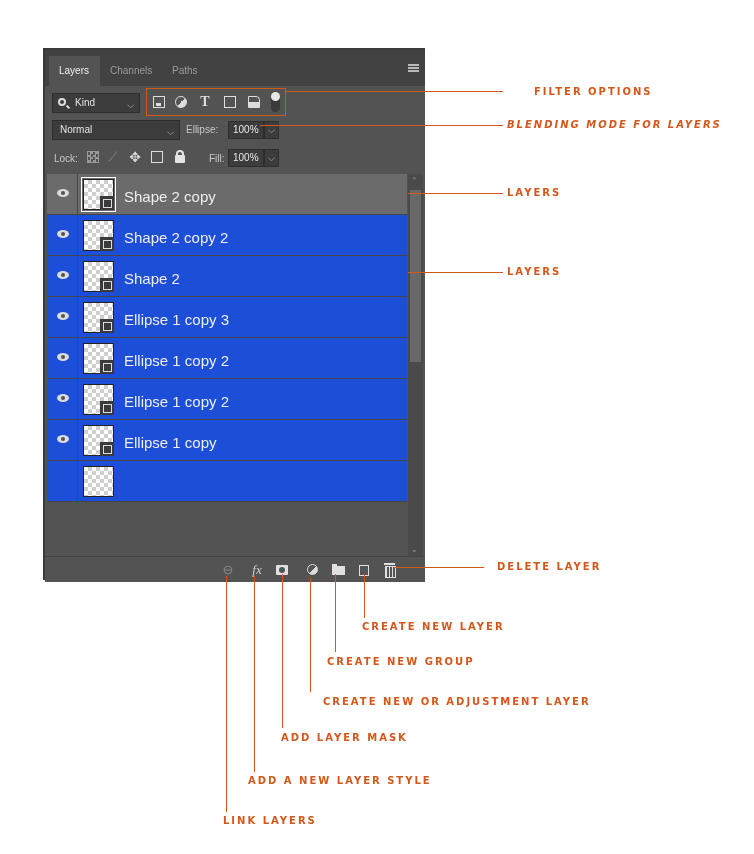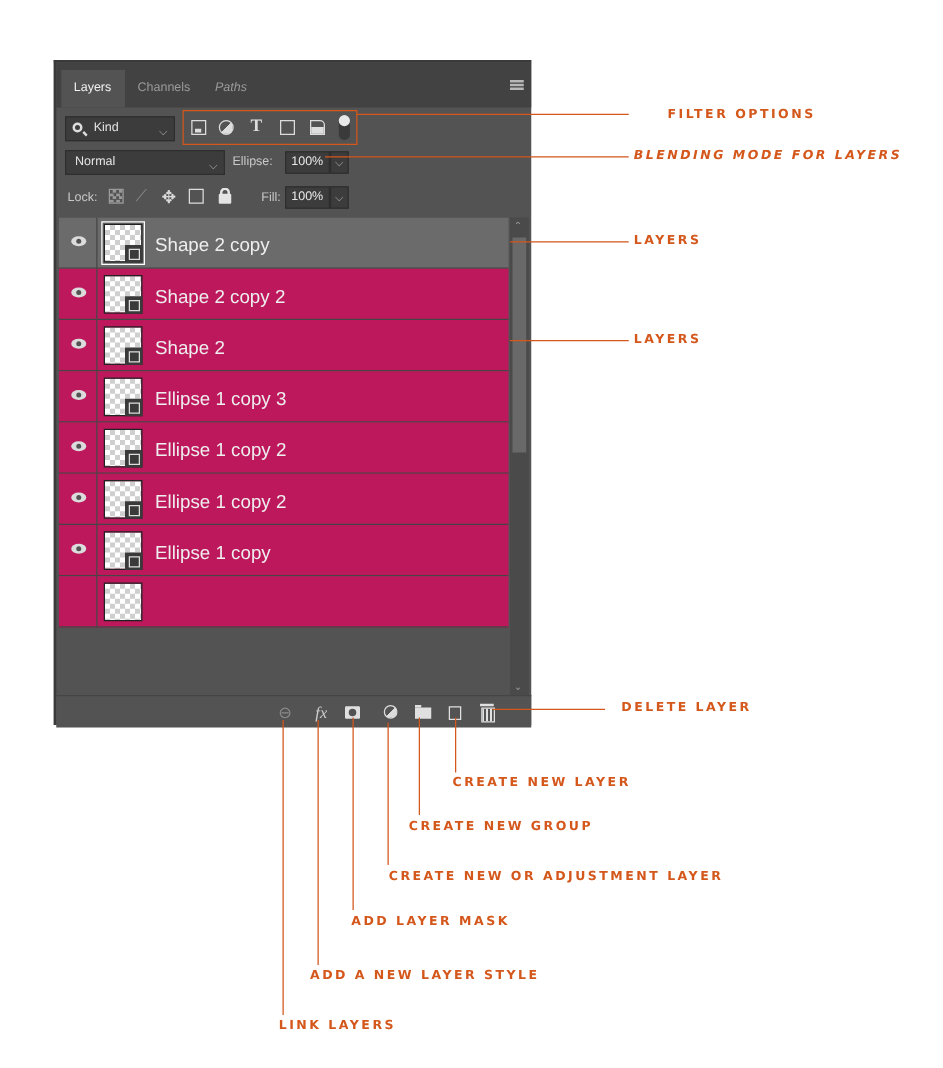--- a/index.html
+++ b/index.html
@@ -5,21 +5,21 @@
   * { box-sizing: border-box; margin: 0; padding: 0; }
   html, body { width: 754px; height: 854px; background: #ffffff; overflow: hidden; }
   body { position: relative; font-family: "Liberation Sans", sans-serif; }
 
   .panel { position: absolute; left: 43px; top: 48px; width: 382px; height: 532px; background: #535353; border-top: 2px solid #3a3a3a; border-left: 2px solid #3a3a3a; }
   .tabbar { position: absolute; left: 0; top: 0; width: 380px; height: 36px; background: #424242; }
   .tab { position: absolute; top: 6px; height: 30px; line-height: 30px; font-size: 10px; color: #9a9a9a; padding: 0 10px; }
   .tab.active { background: #535353; color: #f0f0f0; }
   .tab.t0 { left: 4px; width: 51px; }
   .tab.t1 { left: 55px; width: 62px; text-align: right; }
-  .tab.t2 { left: 117px; width: 42px; font-style: italic; }
+  .tab.t2 { left: 117px; width: 42px; }
   .menu-icon { position: absolute; right: 6px; top: 14px; width: 11px; height: 8px; border-top: 2px solid #b8b8b8; border-bottom: 2px solid #b8b8b8; }
   .menu-icon::after { content: ""; position: absolute; left: 0; top: 1px; width: 11px; height: 2px; background: #b8b8b8; }
 
   .kind { position: absolute; left: 7px; top: 43px; width: 88px; height: 20px; background: #3c3c3c; border: 1px solid #2e2e2e; color: #e4e4e4; font-size: 10px; line-height: 18px; padding-left: 22px; }
   .kind .mag { position: absolute; left: 5px; top: 4px; width: 8px; height: 8px; border: 2px solid #ddd; border-radius: 50%; }
   .kind .mag::after { content: ""; position: absolute; left: 6px; top: 6px; width: 4px; height: 2px; background: #ddd; transform: rotate(45deg); }
   .chev { position: absolute; right: 5px; top: 2px; font-size: 9px; color: #aaa; }
 
   .filter-box { position: absolute; left: 101px; top: 38px; width: 140px; height: 28px; border: 1px solid #d4571b; }
   .ficon { position: absolute; top: 7px; width: 12px; height: 12px; color: #ddd; font-size: 12px; line-height: 12px; text-align: center; }
@@ -43,21 +43,21 @@
   .lk-brush { left: 62px; font-size: 13px; color: #888; }
   .lk-move { left: 84px; font-size: 14px; }
   .lk-art { left: 106px; border: 1.5px solid #ddd; border-left-width: 1.5px; }
   .lk-all { left: 130px; width: 10px; height: 8px; top: 105px; background: #e4e4e4; border-radius: 1px; }
   .lk-all::before { content: ""; position: absolute; left: 1px; top: -5px; width: 4px; height: 4px; border: 2px solid #e4e4e4; border-bottom: 0; border-radius: 4px 4px 0 0; }
   .fill-label { position: absolute; left: 164px; top: 103px; font-size: 10px; color: #c8c8c8; }
   .fill-val { position: absolute; left: 183px; top: 99px; width: 36px; height: 18px; background: #3c3c3c; border: 1px solid #2e2e2e; font-size: 10px; line-height: 16px; color: #e8e8e8; padding-left: 4px; }
   .fill-dd { position: absolute; left: 219px; top: 99px; width: 15px; height: 18px; background: #3c3c3c; border: 1px solid #2e2e2e; color: #aaa; font-size: 9px; text-align: center; line-height: 16px; }
 
   .layers { position: absolute; left: 2px; top: 124px; width: 360px; height: 382px; overflow: hidden; }
-  .layer-row { position: relative; height: 41px; border-bottom: 1px solid #454545; background: #be185d; }
+  .layer-row { position: relative; height: 41px; border-bottom: 1px solid #454545; background: #1d4ed8; }
   .layer-row.selected { background: #6b6b6b; }
   .eye { position: absolute; left: 10px; top: 15px; width: 12px; height: 8px; border-radius: 50%; background: #dcdcdc; }
   .eye::after { content: ""; position: absolute; left: 4px; top: 2px; width: 4px; height: 4px; border-radius: 50%; background: #535353; }
   .eye-sep { position: absolute; left: 30px; top: 0; width: 1px; height: 41px; background: #474747; }
   .thumb { position: absolute; left: 36px; top: 5px; width: 31px; height: 31px; background: repeating-conic-gradient(#cfcfcf 0 25%, #ffffff 0 50%) 0 0 / 8px 8px; border: 1px solid #222; }
   .layer-row.selected .thumb { outline: 1px solid #fff; outline-offset: 1px; }
   .shape-badge { position: absolute; right: -1px; bottom: -1px; width: 14px; height: 14px; background: #3a3a3a; }
   .shape-badge::after { content: ""; position: absolute; left: 3px; top: 3px; width: 7px; height: 7px; border: 1px solid #ddd; }
   .figure { position: absolute; left: 12px; top: 7px; width: 4px; height: 16px; background: #2e3340; border-radius: 2px; }
   .layer-name { position: absolute; left: 77px; top: 14px; font-size: 15px; color: #eeeeee; }
@@ -221,16 +221,16 @@
 <div class="vline" style="left:254px; top:576px; height:196px;"></div>
 <div class="vline" style="left:226px; top:576px; height:236px;"></div>
 
 <span class="callout" style="left:507px; top:86px;padding-left:27px;">FILTER OPTIONS</span>
 <span class="callout" style="left:507px; top:119px;font-style:italic;">BLENDING MODE FOR LAYERS</span>
 <span class="callout" style="left:507px; top:187px;">LAYERS</span>
 <span class="callout" style="left:507px; top:266px;">LAYERS</span>
 <span class="callout" style="left:497px; top:561px;">DELETE LAYER</span>
 <span class="callout" style="left:362px; top:621px;">CREATE NEW LAYER</span>
 <span class="callout" style="left:327px; top:656px;">CREATE NEW GROUP</span>
-<span class="callout" style="left:311px; top:696px;">CREATE NEW OR ADJUSTMENT LAYER</span>
+<span class="callout" style="left:323px; top:696px;">CREATE NEW OR ADJUSTMENT LAYER</span>
 <span class="callout" style="left:281px; top:732px;">ADD LAYER MASK</span>
 <span class="callout" style="left:248px; top:775px;">ADD A NEW LAYER STYLE</span>
 <span class="callout" style="left:223px; top:815px;">LINK LAYERS</span>
 
 </body></html>

